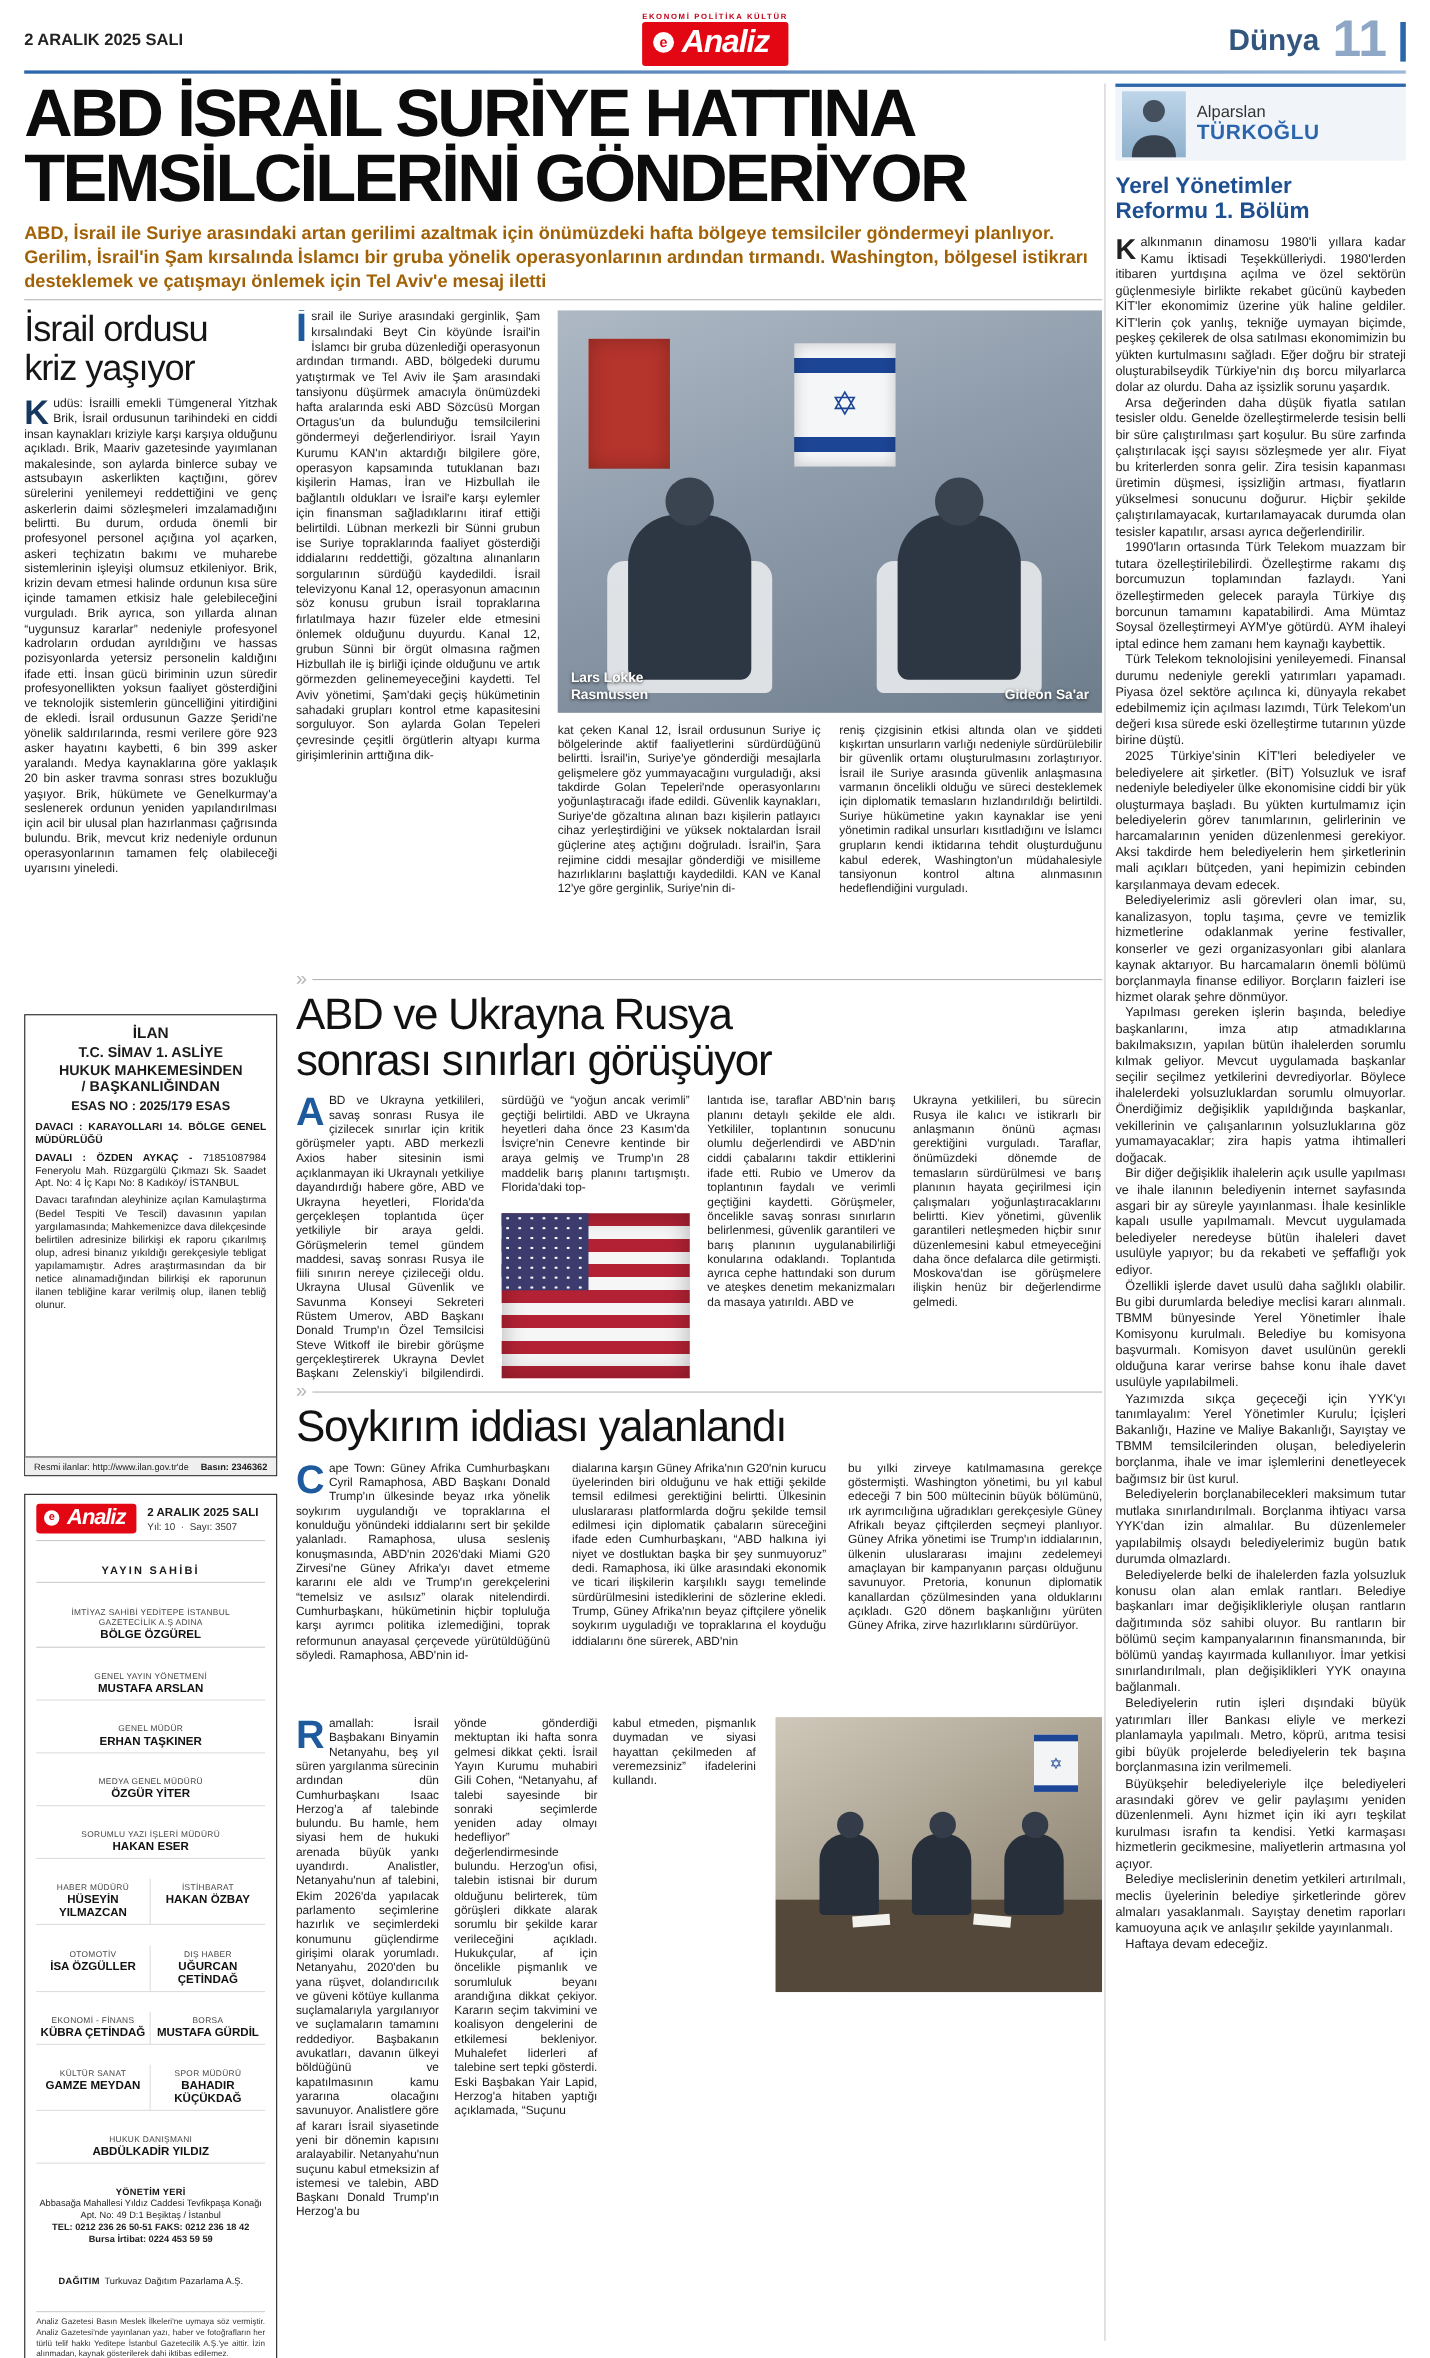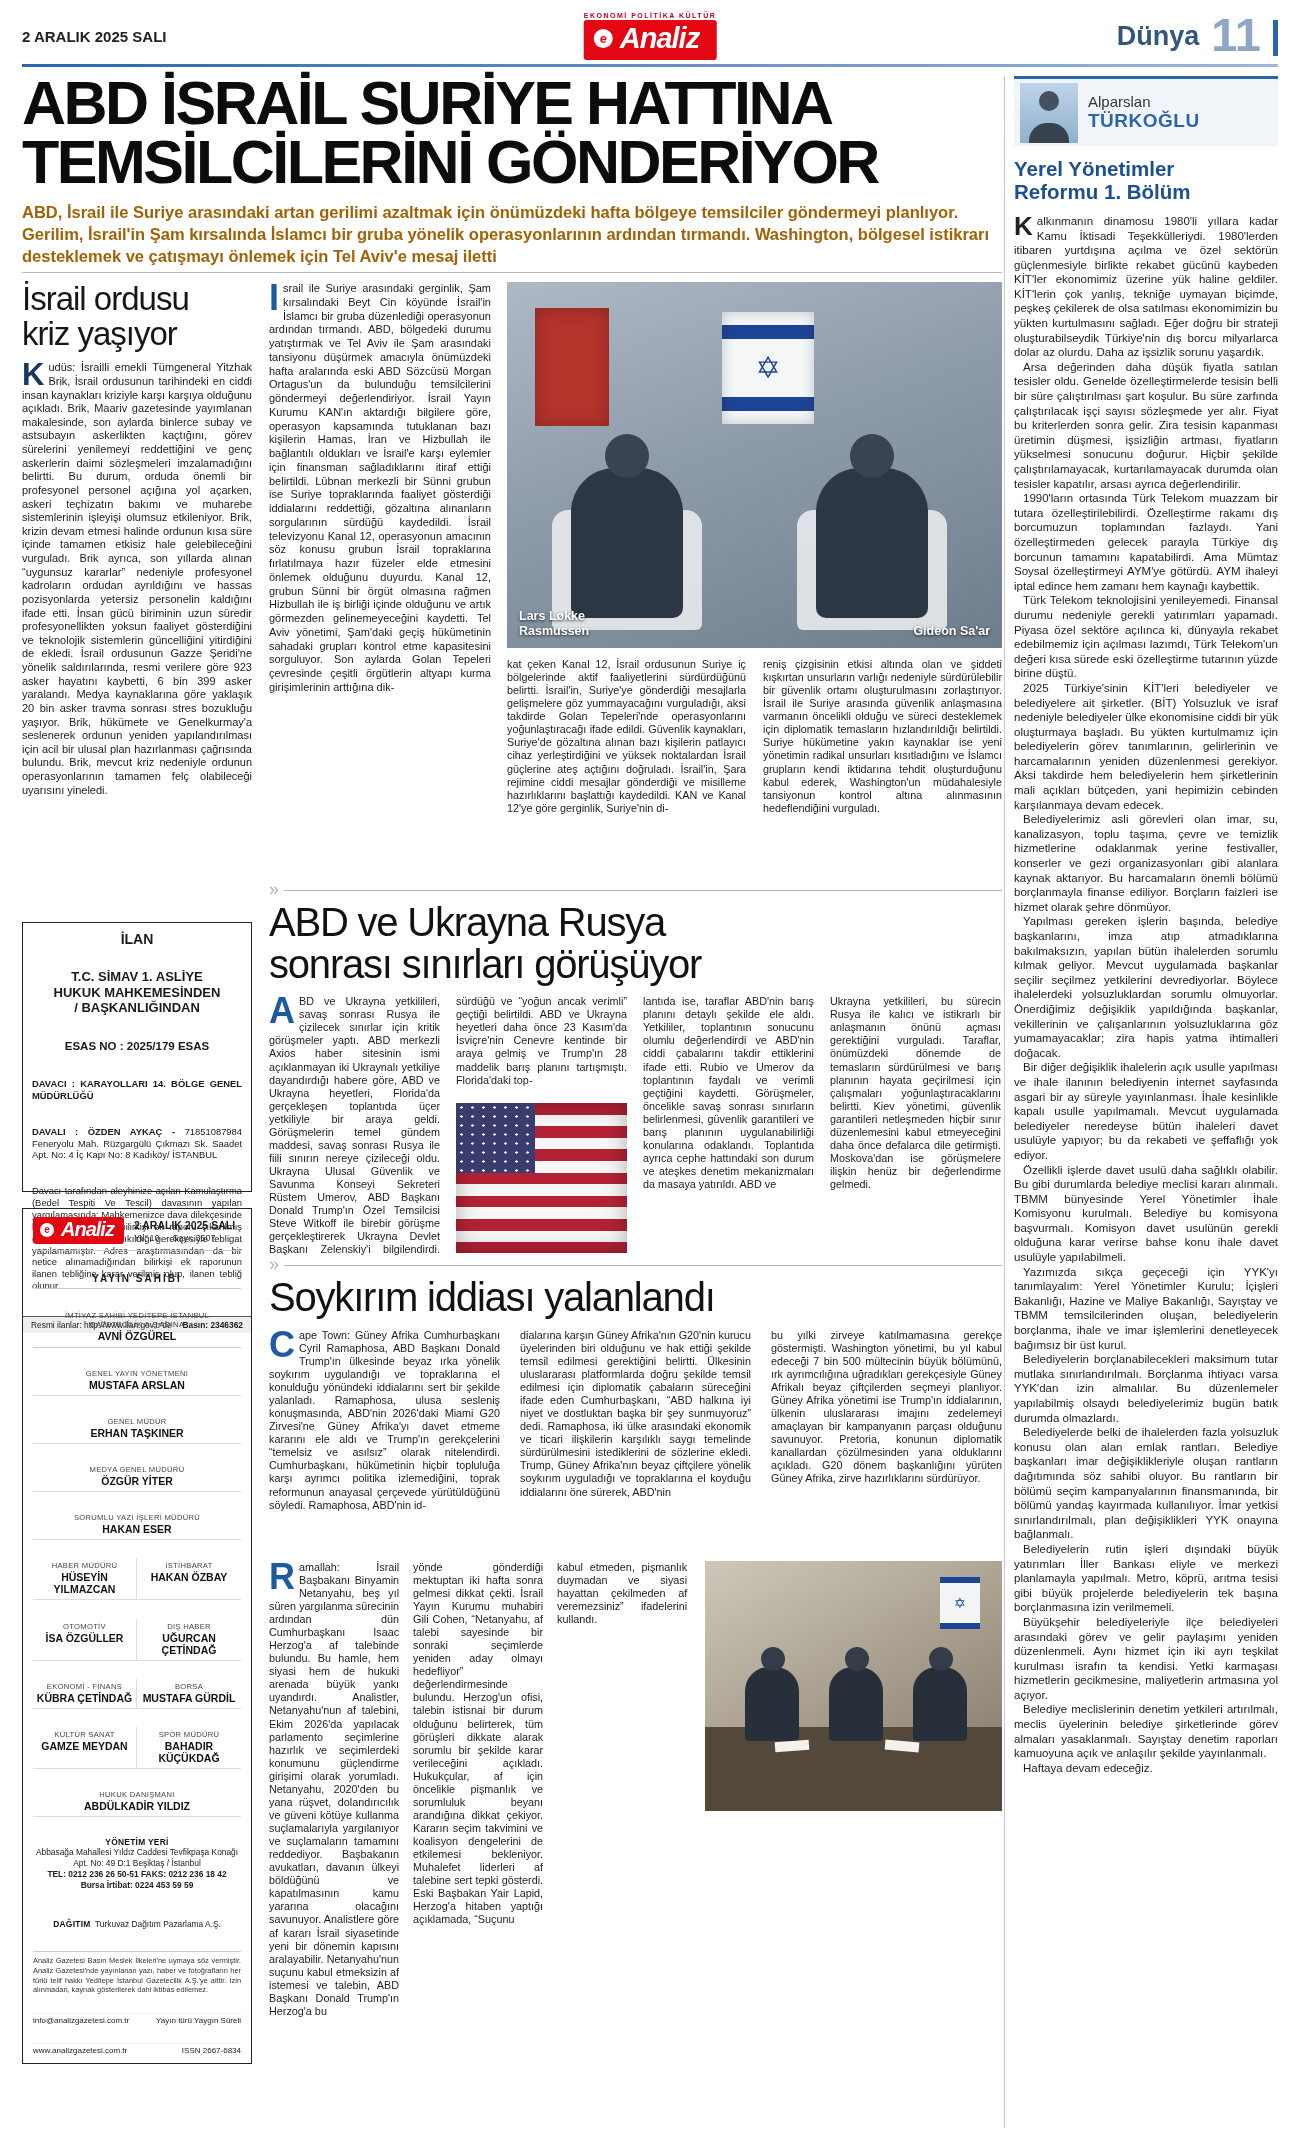--- a/index.html
+++ b/index.html
@@ -34,21 +34,21 @@
   .dropcap { float:left; font-weight:bold; font-size:31px; line-height:26px; padding:1px 4px 0 0; }
   .dc-blue { color:#1d5a9e; font-size:36px; line-height:29px; }
   .dc-navy { color:#17375e; }
   .dc-dark { color:#222; font-size:26px; line-height:22px; }
 
   
   .israel-head { font-size:33px; font-weight:400; line-height:1.05; letter-spacing:-1px; color:#161616; }
   .israel-body { margin-top:10px; height:545px; overflow:hidden; font-size:11px; line-height:1.24; }
 
   
-  .ilan { margin-top:16px; height:270px; border:1.5px solid #222; padding:8px 9px 0; display:flex; flex-direction:column;gap:20px; }
+  .ilan { margin-top:16px; height:420px; border:1.5px solid #222; padding:8px 9px 0; display:flex; flex-direction:column; }
   .ilan-title { text-align:center; font-weight:bold; font-size:14px; }
   .ilan-court { text-align:center; font-weight:bold; font-size:13px; line-height:1.2; margin-top:2px; }
   .ilan-esas { text-align:center; font-weight:bold; font-size:11.5px; margin:4px 0 6px; }
   .ilan-p { font-size:9.4px; line-height:1.26; text-align:justify; margin-bottom:4px; }
   .ilan-bold { font-weight:bold; }
   .ilan-footer { margin-top:auto; border-top:1px solid #555; background:#efefef; display:flex; justify-content:space-between; align-items:center; font-size:8.4px; padding:3px 2px; margin-left:-9px; margin-right:-9px; padding-left:8px; padding-right:8px; }
   .ilan-basin { font-weight:bold; }
 
   
   .masthead { margin-top:16px; height:856px; border:1.5px solid #222; padding:8px 10px; display:flex; flex-direction:column; justify-content:space-between; }
@@ -185,21 +185,21 @@
               <span class="logo-text">Analiz</span>
             </div>
           <div>
             <div class="mh-date">2 ARALIK 2025 SALI</div>
             <div class="mh-yr"><span>Yıl: 10</span> &nbsp;·&nbsp; <span>Sayı: 3507</span></div>
           </div>
         </div>
         <div class="mh-sec">YAYIN SAHİBİ</div>
         <div class="mh-owner">
           <div class="mh-label"><span>İMTİYAZ SAHİBİ YEDİTEPE İSTANBUL</span><br><span>GAZETECİLİK A.Ş ADINA</span></div>
-          <div class="mh-name">AVNİ ÖZGÜREL</div>
+          <div class="mh-name">BÖLGE ÖZGÜREL</div>
         </div>
         <div class="mh-row">
             <div class="mh-label">GENEL YAYIN YÖNETMENİ</div>
             <div class="mh-name">MUSTAFA ARSLAN</div>
           </div>
         <div class="mh-row">
             <div class="mh-label">GENEL MÜDÜR</div>
             <div class="mh-name">ERHAN TAŞKINER</div>
           </div>
         <div class="mh-row">

